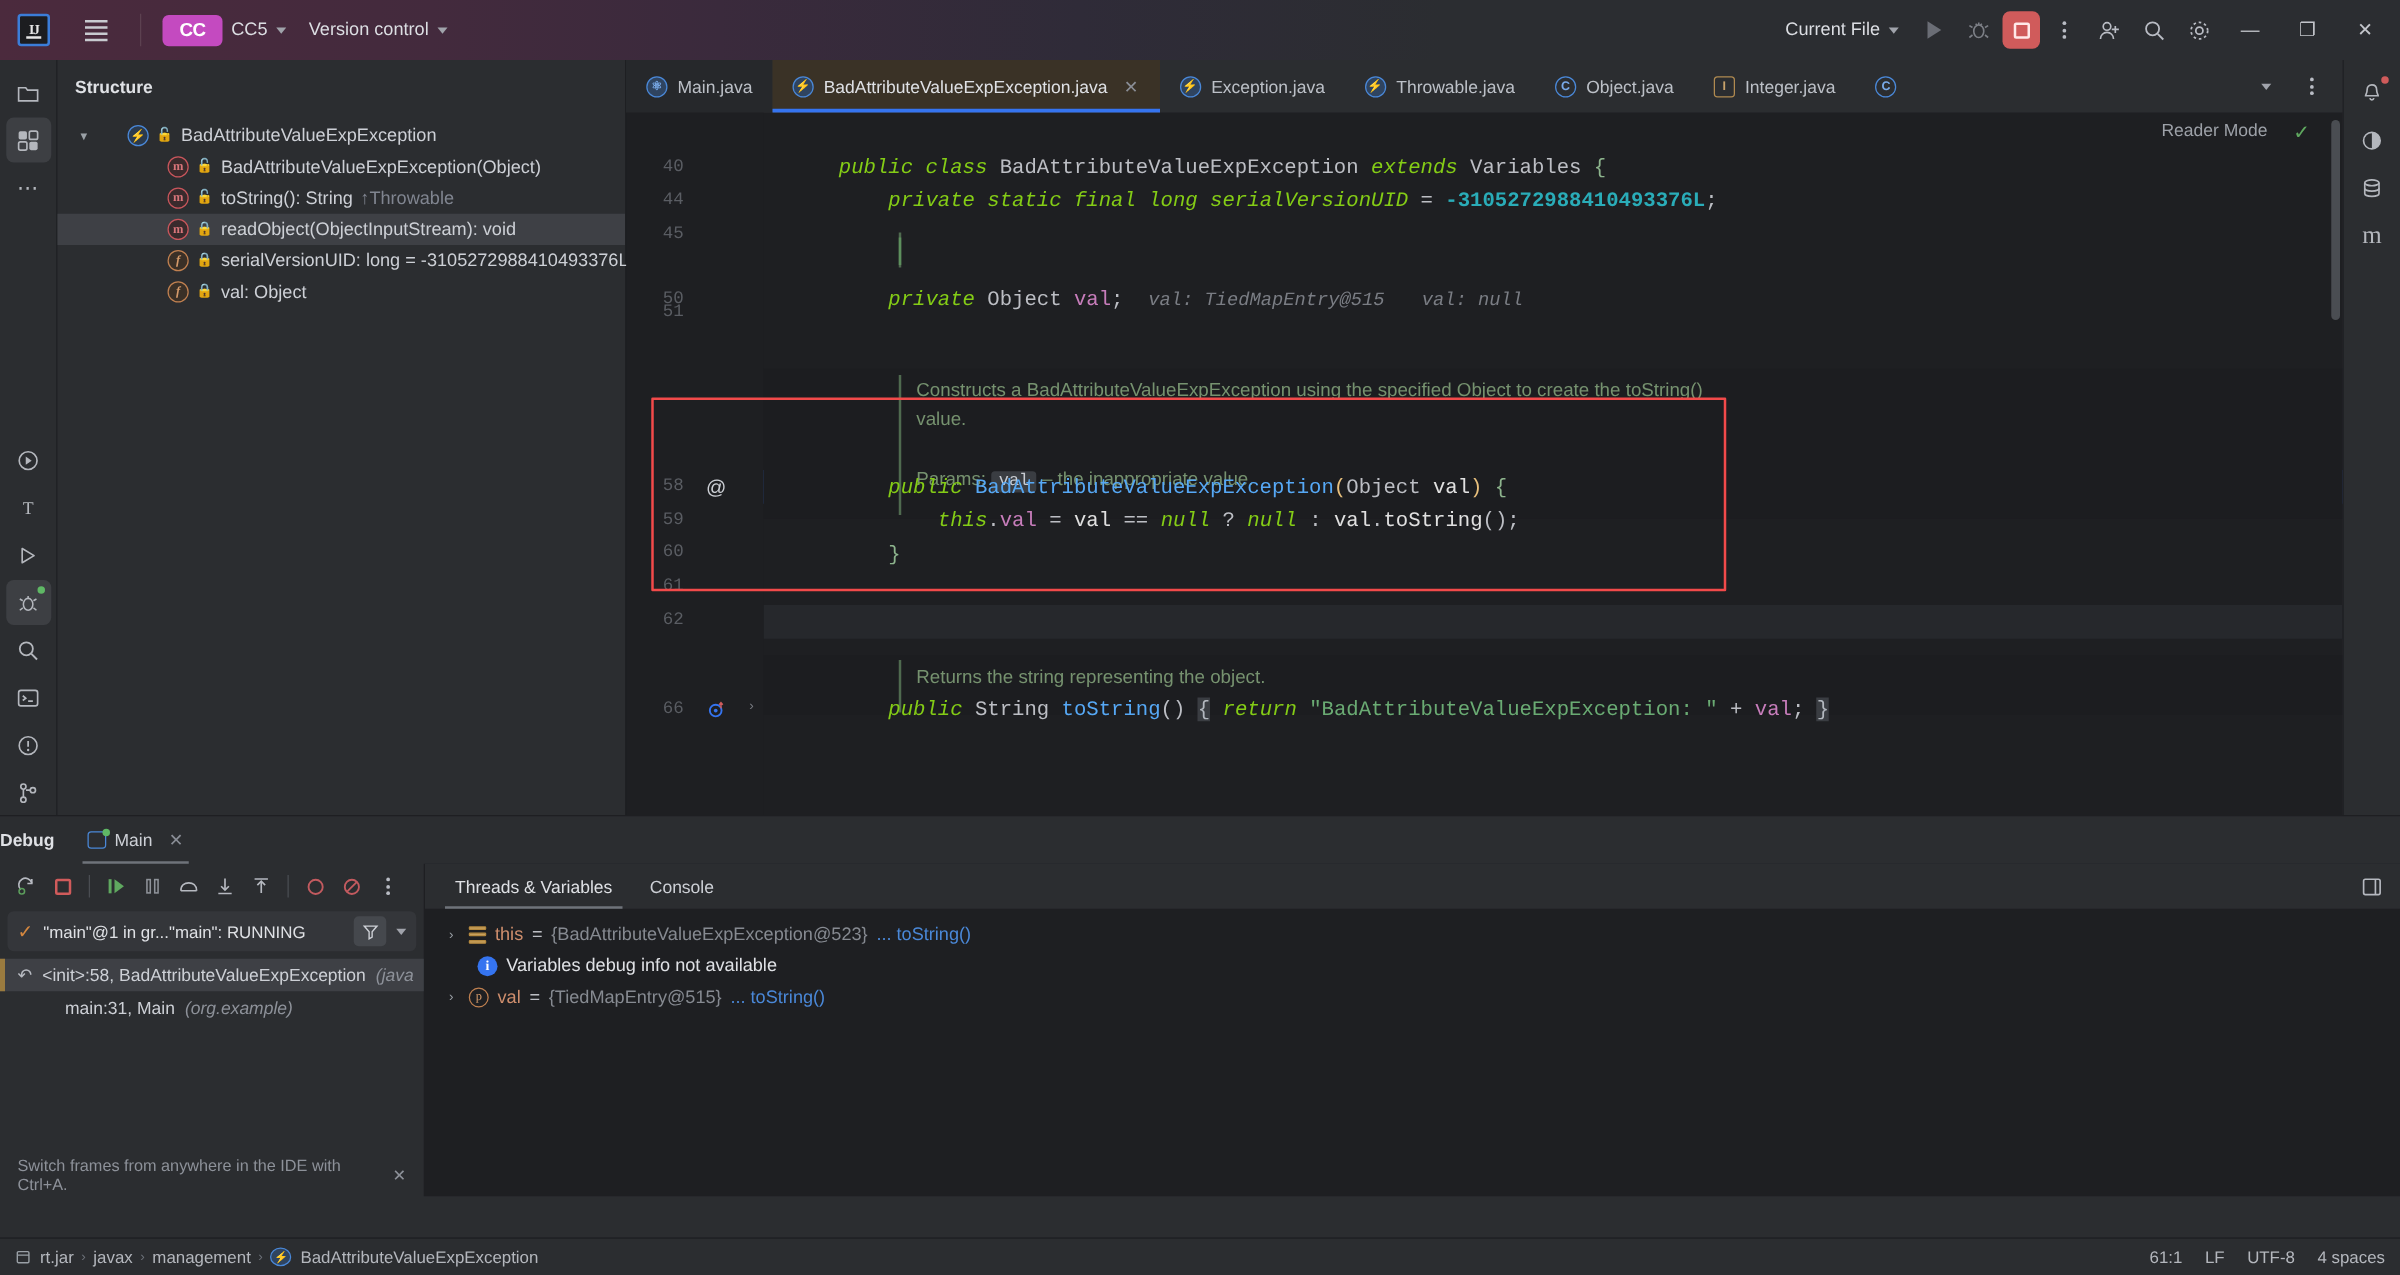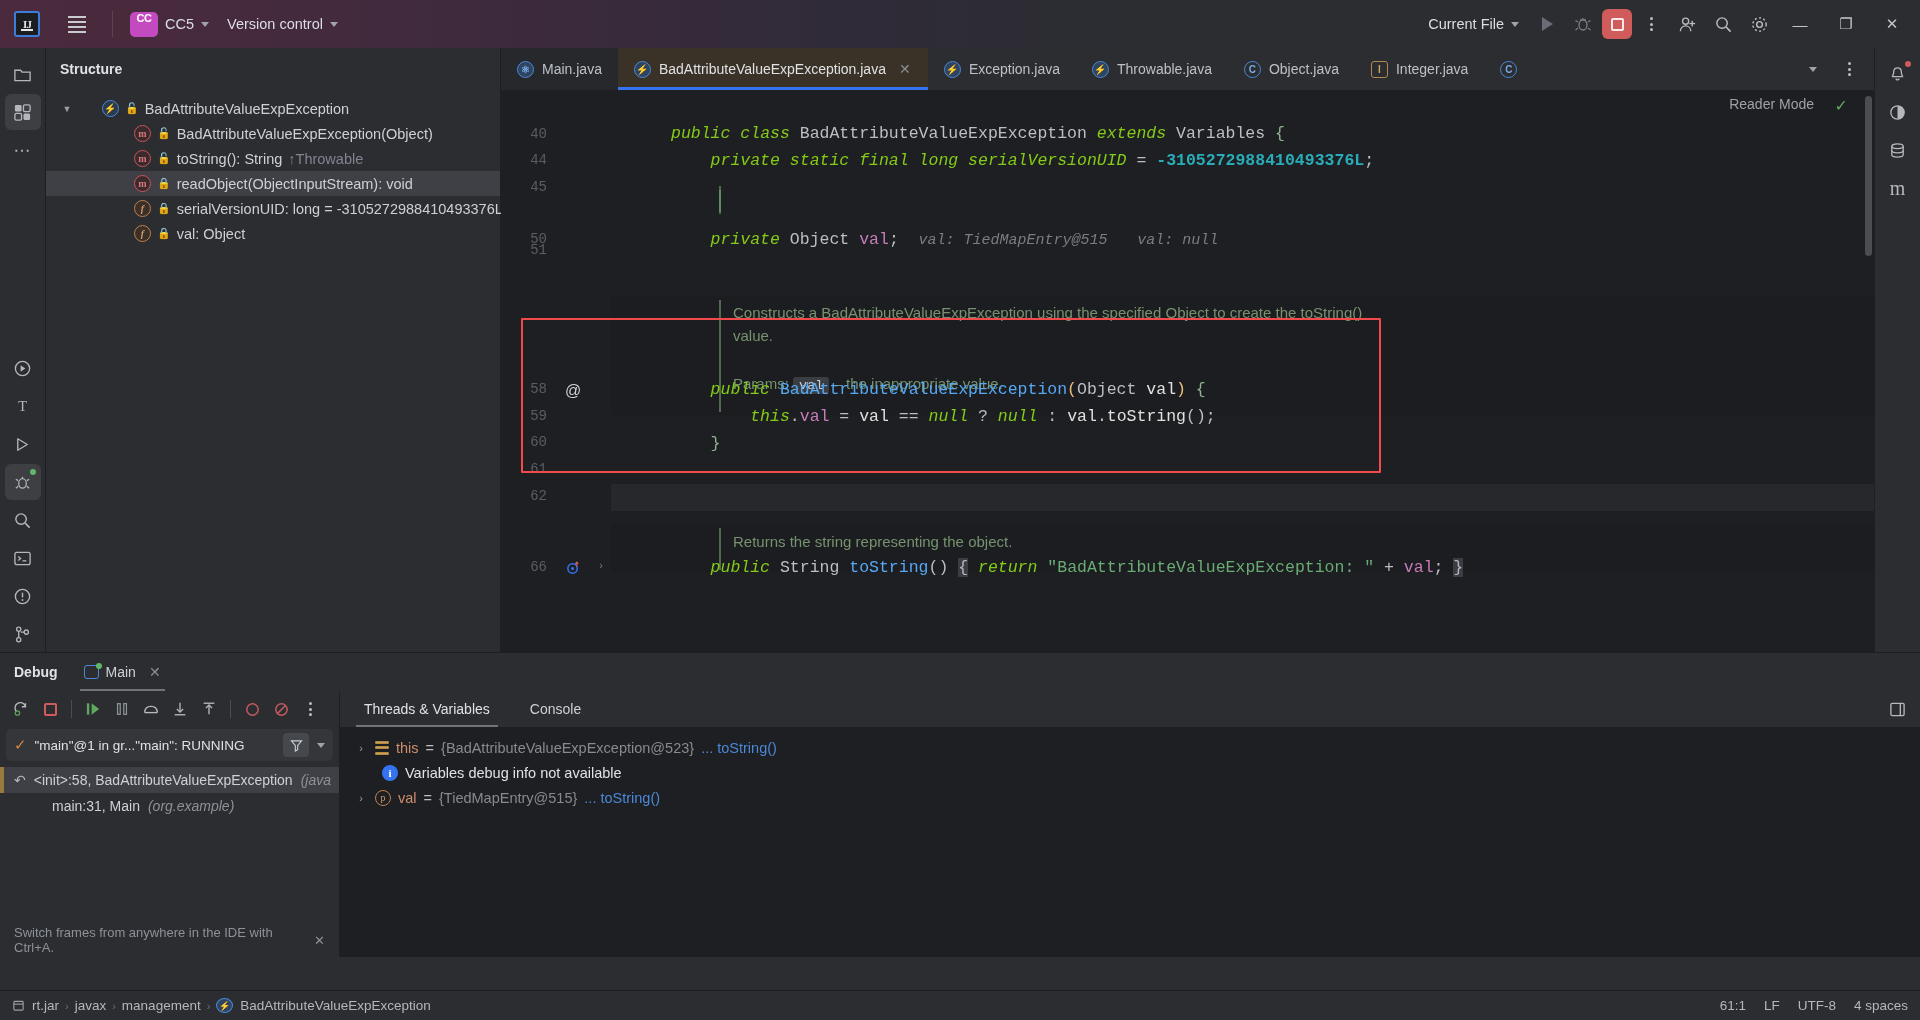--- a/index.html
+++ b/index.html
@@ -27,22 +27,22 @@
     font-family: "Liberation Serif", serif; font-size: 11px; font-weight: bold; color: #e6e6e6;
     letter-spacing: -1px; position: relative;
   }
   .ij-logo::after {
     content: ""; position: absolute; bottom: 4px; left: 5px; right: 5px; height: 2px; background: #e6e6e6;
   }
   .hamburger { width: 34px; height: 34px; display: flex; flex-direction: column; justify-content: center; align-items: center; gap: 3px; margin: 0 10px; cursor: pointer; }
   .hamburger i { display: block; width: 18px; height: 2px; background: #c8cad0; }
   .hdr-sep { width: 1px; height: 26px; background: #5c4150; margin: 0 8px; }
   .proj-badge {
-    width: 28px; height: 25px; border-radius: 5px; background: #c44ac0;
-    color: #fff; font-size: 11px; font-weight: bold; display: flex; justify-content: center;
+    width: 48px; height: 25px; border-radius: 5px; background: #c44ac0;
+    color: #fff; font-size: 15px; font-weight: bold; display: flex; align-items: center; justify-content: center;
     letter-spacing: -0.5px;
   }
   .hdr-item { display: flex; align-items: center; gap: 7px; padding: 5px 9px; border-radius: 5px; font-size: 14.5px; color: #dcdee3; cursor: pointer; white-space: nowrap; }
   .chev { width: 0; height: 0; border-left: 4.5px solid transparent; border-right: 4.5px solid transparent; border-top: 5px solid #a0a3ab; }
   .hdr-right { margin-left: auto; display: flex; align-items: center; gap: 2px; padding-right: 6px; }
   .ico-btn { width: 34px; height: 34px; display: flex; align-items: center; justify-content: center; border-radius: 5px; cursor: pointer; color: #b9bcc4; }
   .run-tri { width: 0; height: 0; border-top: 7px solid transparent; border-bottom: 7px solid transparent; border-left: 11px solid #6a6d75; }
   .stop-btn { width: 30px; height: 30px; background: #d05b5b; border-radius: 6px; display: flex; align-items: center; justify-content: center; cursor: pointer; }
   .stop-btn i { width: 13px; height: 13px; border: 2px solid #ffe9e9; border-radius: 2px; display: block; }
   .kebab { display: flex; flex-direction: column; gap: 2.5px; align-items: center; }
@@ -119,21 +119,21 @@
   .caret { position: absolute; width: 2px; background: #5d8f5d; height: 22px; }
 
   .red-box { position: absolute; border: 2.5px solid #f24a4a; border-radius: 1px; pointer-events: none; }
 
   .reader-mode { position: absolute; right: 60px; top: 6px; font-size: 14px; color: #9da1a8; }
   .check-ok { position: absolute; right: 26px; top: 6px; color: #5fa85f; font-size: 16px; }
   .scroll-thumb { position: absolute; right: 2px; width: 7px; border-radius: 4px; background: #4a4d52; }
 
   
   .debug { flex: 0 0 auto; background: #2b2d30; border-top: 1px solid #1e1f22; display: flex; flex-direction: column; }
-  .dbg-tabs { height: 38px; display: flex; align-items: center; gap: 4px; padding-left: 14px; }
+  .dbg-tabs { height: 38px; display: flex; align-items: center; gap: 4px; }
   .dbg-title { font-size: 14px; font-weight: bold; color: #dfe1e5; padding: 0 12px 0 0; }
   .dbg-tab { display: flex; align-items: center; gap: 7px; font-size: 14px; color: #cdd0d6; padding: 0 10px; height: 38px; position: relative; cursor: pointer; }
   .dbg-tab.on::after { content: ""; position: absolute; left: 6px; right: 6px; bottom: 0; height: 2px; background: #6f737a; }
   .run-sq { width: 15px; height: 14px; border: 1.6px solid #4a88d8; border-radius: 3px; position: relative; }
   .run-sq::after { content: ""; position: absolute; top: -3px; right: -4px; width: 6px; height: 6px; border-radius: 50%; background: #5fb865; }
 
   .dbg-main { display: flex; min-height: 0; }
   .dbg-left { width: 340px; flex: 0 0 340px; border-right: 1px solid #1e1f22; display: flex; flex-direction: column; }
   .dbg-toolbar { height: 36px; display: flex; align-items: center; gap: 3px; padding: 0 8px; }
   .tb { width: 26px; height: 26px; display: flex; align-items: center; justify-content: center; border-radius: 4px; cursor: pointer; color: #b6b9c0; font-size: 14px; }
@@ -141,21 +141,21 @@
   .thread-sel { height: 32px; margin: 2px 6px; background: #34363a; border-radius: 5px; display: flex; align-items: center; gap: 8px; padding: 0 8px; font-size: 13.5px; color: #dfe1e5; }
   .filter-btn { width: 26px; height: 24px; background: #45484d; border-radius: 4px; display: flex; align-items: center; justify-content: center; margin-left: auto; }
   .frames { padding-top: 4px; font-size: 14px; }
   .frame { height: 26px; display: flex; align-items: center; gap: 8px; padding-left: 14px; color: #cdd0d6; white-space: nowrap; cursor: pointer; }
   .frame.sel { background: #3e4045; border-left: 4px solid #9a7b3f; padding-left: 10px; }
   .frame.sub { padding-left: 52px; }
   .frame i { font-style: italic; color: #8d9199; }
   .hint-bar { margin-top: auto; height: 34px; display: flex; align-items: center; padding: 0 14px; font-size: 13px; color: #8d9199; }
 
   .dbg-right { flex: 1; display: flex; flex-direction: column; min-width: 0; background: #1e1f22; }
-  .dr-tabs { height: 36px; display: flex; align-items: center; gap: 12px; padding-left: 10px; background: #2b2d30; }
+  .dr-tabs { height: 36px; display: flex; align-items: center; gap: 2px; padding-left: 10px; background: #2b2d30; }
   .dr-tab { padding: 0 14px; height: 36px; display: flex; align-items: center; font-size: 14px; color: #cdd0d6; position: relative; cursor: pointer; }
   .dr-tab.on { color: #dfe1e5; }
   .dr-tab.on::after { content: ""; position: absolute; left: 6px; right: 6px; bottom: 0; height: 2px; background: #6f737a; }
   .dr-right { margin-left: auto; padding-right: 10px; display: flex; gap: 4px; }
   .eval-row { height: 34px; display: flex; align-items: center; padding: 0 10px 0 14px; font-family: "Liberation Mono", monospace; font-size: 14.5px; color: #6d7077; border-bottom: 1px solid #2b2d30; }
   .vars { padding-top: 8px; font-size: 14.5px; }
   .vrow { height: 25px; display: flex; align-items: center; gap: 7px; padding-left: 14px; white-space: nowrap; cursor: pointer; }
   .varrow { width: 14px; color: #9aa0a6; font-size: 11px; text-align: center; }
   .vic-stack { width: 14px; height: 14px; display: flex; flex-direction: column; justify-content: space-between; }
   .vic-stack i { display: block; height: 3px; border: 1px solid #b5893f; background: #c8a15e; border-radius: 1px; }

